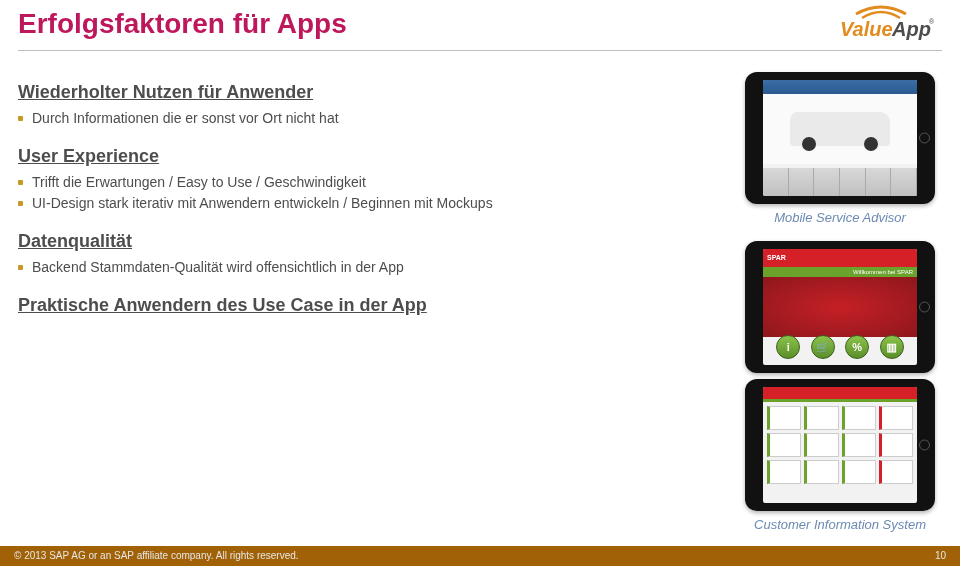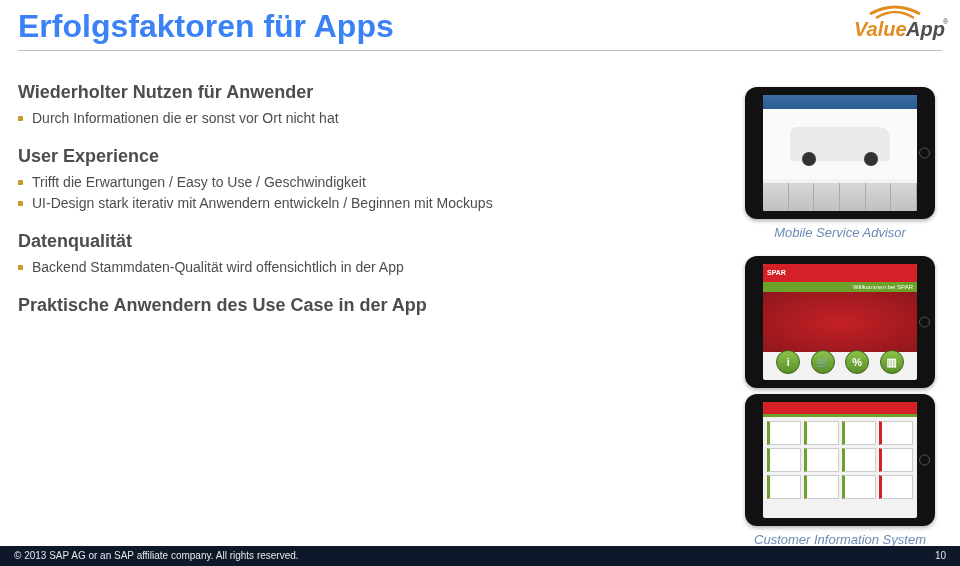--- a/index.html
+++ b/index.html
@@ -16,50 +16,51 @@
   .slide {
     width: 960px;
     height: 566px;
     position: relative;
     box-sizing: border-box;
   }
   .title {
     position: absolute;
     top: 8px;
     left: 18px;
-    font-size: 32px;
+    font-size: 28px;
     font-weight: bold;
-    color: #3b82f6;
+    color: #be185d;
   }
   .hr {
     position: absolute;
     top: 50px;
     left: 18px;
     right: 18px;
     height: 1px;
     background: #bfbfbf;
   }
   .logo {
     position: absolute;
     top: 4px;
-    right: 10px;
+    right: 24px;
     width: 110px;
     height: 42px;
   }
   .content-left {
     position: absolute;
     left: 18px;
     top: 82px;
     width: 640px;
   }
   .section-heading {
     font-size: 18px;
     font-weight: bold;
     color: #4d4d4d;
     margin: 0 0 6px 0;
+    text-decoration: underline;
   }
   .section-heading.mt {
     margin-top: 18px;
   }
   ul.bullets {
     list-style: none;
     margin: 0 0 0 0;
     padding: 0 0 0 0;
   }
   ul.bullets li {
@@ -76,21 +77,21 @@
     left: 0;
     top: 0.52em;
     width: 5px;
     height: 5px;
     background: #c79a24;
     border-radius: 1px;
   }
   .right-col {
     position: absolute;
     right: 20px;
-    top: 87px;
+    top: 72px;
     width: 200px;
     text-align: center;
   }
   .tablet {
     width: 190px;
     height: 132px;
     background: #111;
     border-radius: 12px;
     margin: 0 auto 6px auto;
     padding: 8px 18px;
@@ -230,21 +231,21 @@
     font-style: italic;
     color: #6b8ab3;
     margin: 2px 0 16px 0;
   }
   .footer {
     position: absolute;
     bottom: 0;
     left: 0;
     right: 0;
     height: 20px;
-    background: #0f172a;
+    background: #a16207;
     color: #e6e6e6;
     font-size: 10px;
     line-height: 20px;
     padding: 0 14px;
     display: flex;
     justify-content: space-between;
   }
 </style>
 </head>
 <body>

